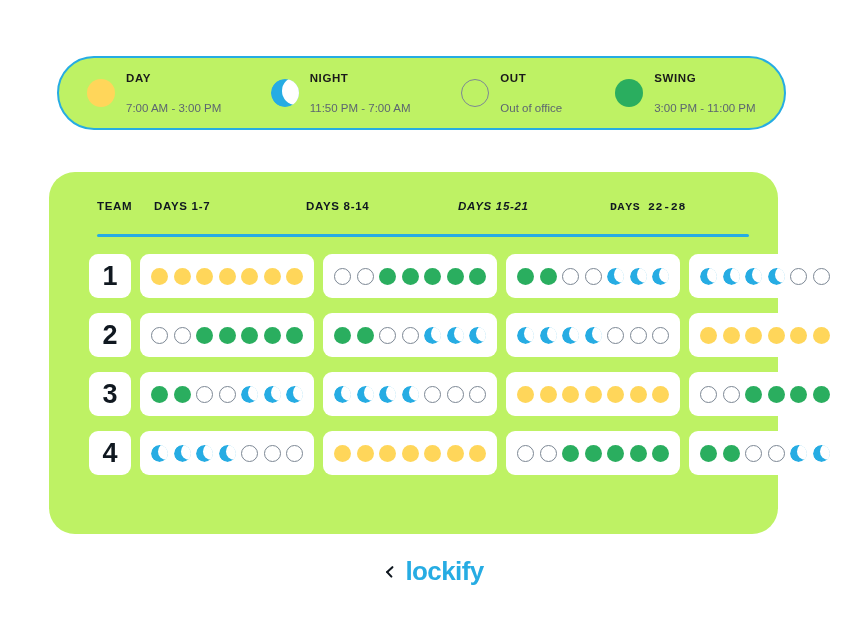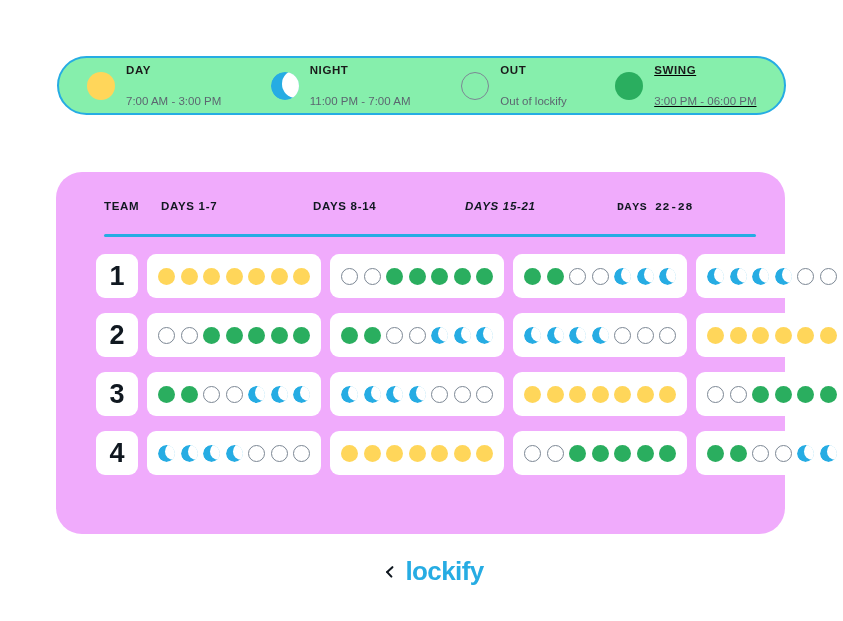--- a/index.html
+++ b/index.html
@@ -14,37 +14,37 @@
     overflow: hidden;
     position: relative;
   }
 
   
   #legend {
     position: absolute;
     left: 57px;
     top: 56px;
     width: 729px;
-    height: 59px;
+    height: 74px;
     box-sizing: border-box;
-    background: #86efac;
+    background: #bef264;
     border: 2px solid #26ace3;
     border-radius: 37px;
     display: flex;
     align-items: center;
   }
   .legend-item {
     display: flex;
     align-items: center;
     gap: 11px;
   }
   .legend-item.li-0 { margin-left: 28px; width: 185px; }
   .legend-item.li-1 { margin-left: 0px;  width: 192px; }
   .legend-item.li-2 { margin-left: 0px;  width: 155px; }
-  .legend-item.li-3 { margin-left: 0px;  width: 170px; text-decoration: underline; }
+  .legend-item.li-3 { margin-left: 0px;  width: 170px; }
 
   .legend-text { line-height: 1.25; }
   .legend-title {
     font-size: 11.5px;
     font-weight: bold;
     letter-spacing: 0.6px;
     color: #1a1a1a;
     text-transform: uppercase;
   }
   .legend-sub {
@@ -83,25 +83,25 @@
     left: 42%;
     top: -6%;
   }
   
   .legend-marker { width: 28px; height: 28px; }
   .legend-marker.out { border-width: 1.6px; }
 
   
   #schedule-panel {
     position: absolute;
-    left: 56px;
+    left: 49px;
     top: 172px;
     width: 729px;
     height: 362px;
-    background: #f0abfc;
+    background: #bef264;
     border-radius: 26px;
   }
 
   #table-header {
     position: absolute;
     left: 48px;
     top: 28px;
     width: 648px;
     display: flex;
     align-items: flex-start;
@@ -199,35 +199,35 @@
       <span class="marker legend-marker day"></span>
       <div class="legend-text">
         <div class="legend-title">DAY</div>
         <div class="legend-sub">7:00 AM - 3:00 PM</div>
       </div>
     </div>
     <div class="legend-item li-1">
       <span class="marker legend-marker night"></span>
       <div class="legend-text">
         <div class="legend-title">NIGHT</div>
-        <div class="legend-sub">11:00 PM - 7:00 AM</div>
+        <div class="legend-sub">11:50 PM - 7:00 AM</div>
       </div>
     </div>
     <div class="legend-item li-2">
       <span class="marker legend-marker out"></span>
       <div class="legend-text">
         <div class="legend-title">OUT</div>
-        <div class="legend-sub">Out of lockify</div>
+        <div class="legend-sub">Out of office</div>
       </div>
     </div>
     <div class="legend-item li-3">
       <span class="marker legend-marker swing"></span>
       <div class="legend-text">
         <div class="legend-title">SWING</div>
-        <div class="legend-sub">3:00 PM - 06:00 PM</div>
+        <div class="legend-sub">3:00 PM - 11:00 PM</div>
       </div>
     </div>
   </div>
 
 <div id="schedule-panel">
   <div id="table-header">
       <div class="col-head ch-0">TEAM</div>
       <div class="col-head ch-1">DAYS 1-7</div>
       <div class="col-head ch-2">DAYS 8-14</div>
       <div class="col-head ch-3">DAYS 15-21</div>

